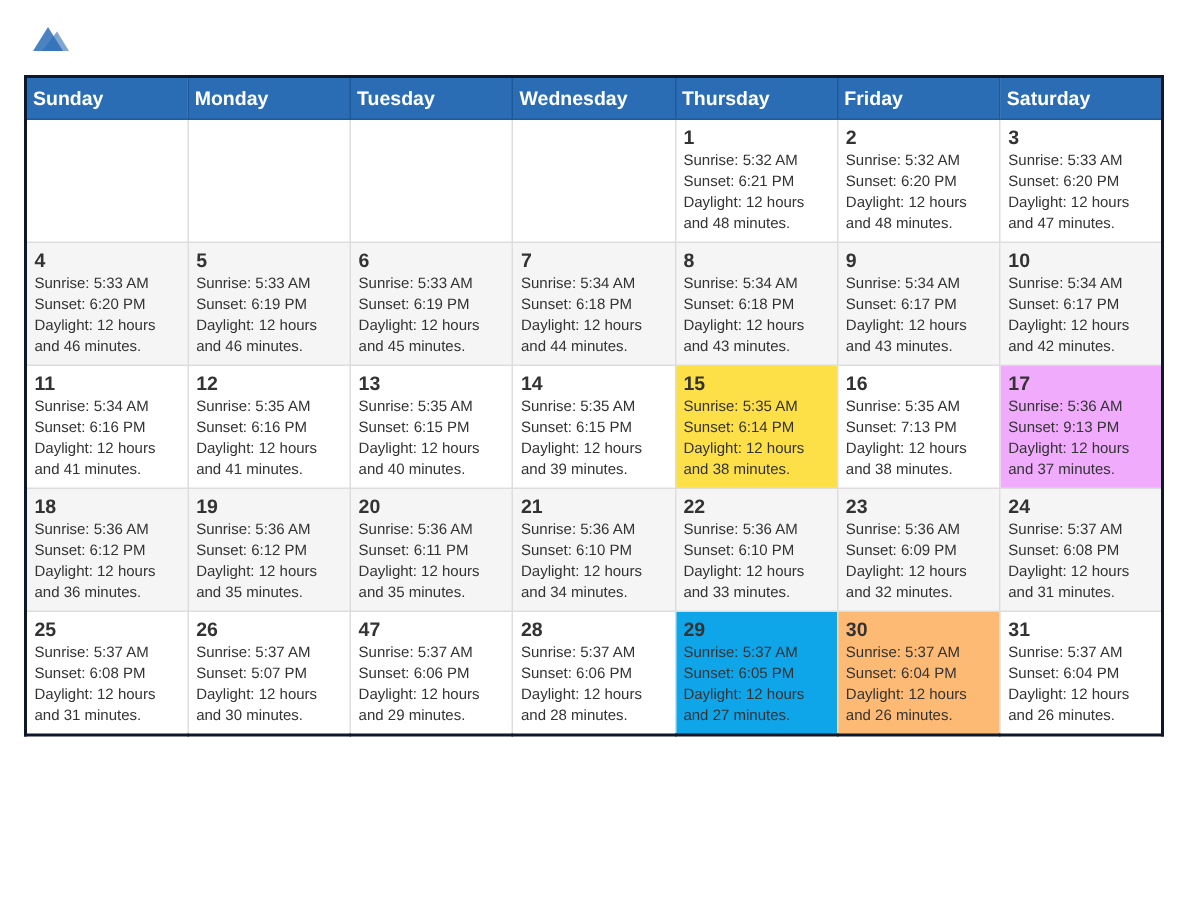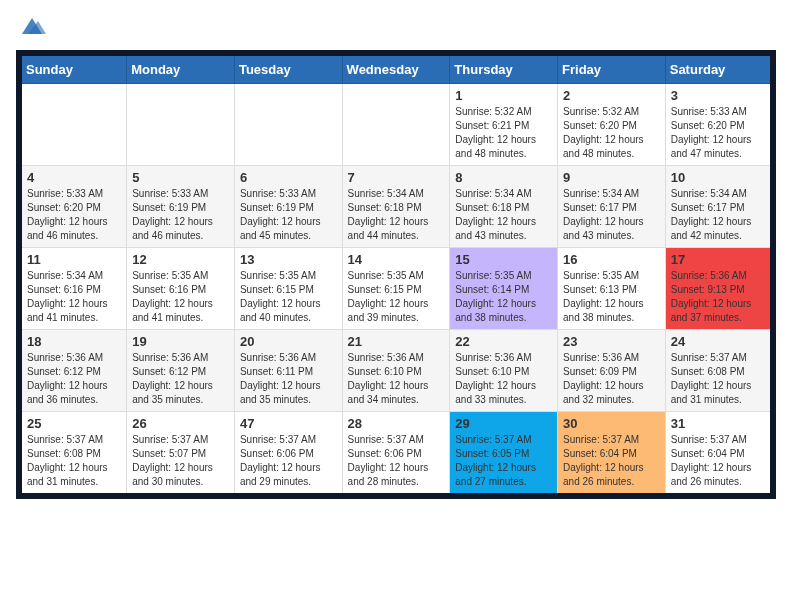--- a/index.html
+++ b/index.html
@@ -44,21 +44,21 @@
       color: #333;
       line-height: 1.1;
     }
     .location {
       font-size: 16px;
       color: #555;
     }
     .calendar {
       width: 100%;
       border-collapse: collapse;
-      border: 6px solid #0f172a;
+      border: 2px solid #0f172a;
     }
     .calendar th {
       background-color: #2a6db5;
       color: #fff;
       font-size: 13px;
       font-weight: bold;
       padding: 6px 4px;
       text-align: left;
       border: 1px solid #1e5a9a;
     }
@@ -225,35 +225,35 @@
 Daylight: 12 hours
 and 40 minutes.</div>
         </td>
         <td style="background-color: rgb(255, 255, 255);">
           <span class="day-num">14</span>
           <div class="day-info">Sunrise: 5:35 AM
 Sunset: 6:15 PM
 Daylight: 12 hours
 and 39 minutes.</div>
         </td>
-        <td style="background-color: #c4b5fd;">
+        <td style="background-color: #fde047;">
           <span class="day-num">15</span>
           <div class="day-info">Sunrise: 5:35 AM
 Sunset: 6:14 PM
 Daylight: 12 hours
 and 38 minutes.</div>
         </td>
         <td style="background-color: rgb(255, 255, 255);">
           <span class="day-num">16</span>
           <div class="day-info">Sunrise: 5:35 AM
-Sunset: 6:13 PM
+Sunset: 7:13 PM
 Daylight: 12 hours
 and 38 minutes.</div>
         </td>
-        <td style="background-color: #ef4444; margin-left: 13px;">
+        <td style="background-color: #f0abfc; margin-left: 13px;">
           <span class="day-num">17</span>
           <div class="day-info">Sunrise: 5:36 AM
 Sunset: 9:13 PM
 Daylight: 12 hours
 and 37 minutes.</div>
         </td>
       </tr>
       <tr>
         <td style="background-color: rgb(245, 245, 245);">
           <span class="day-num">18</span>

